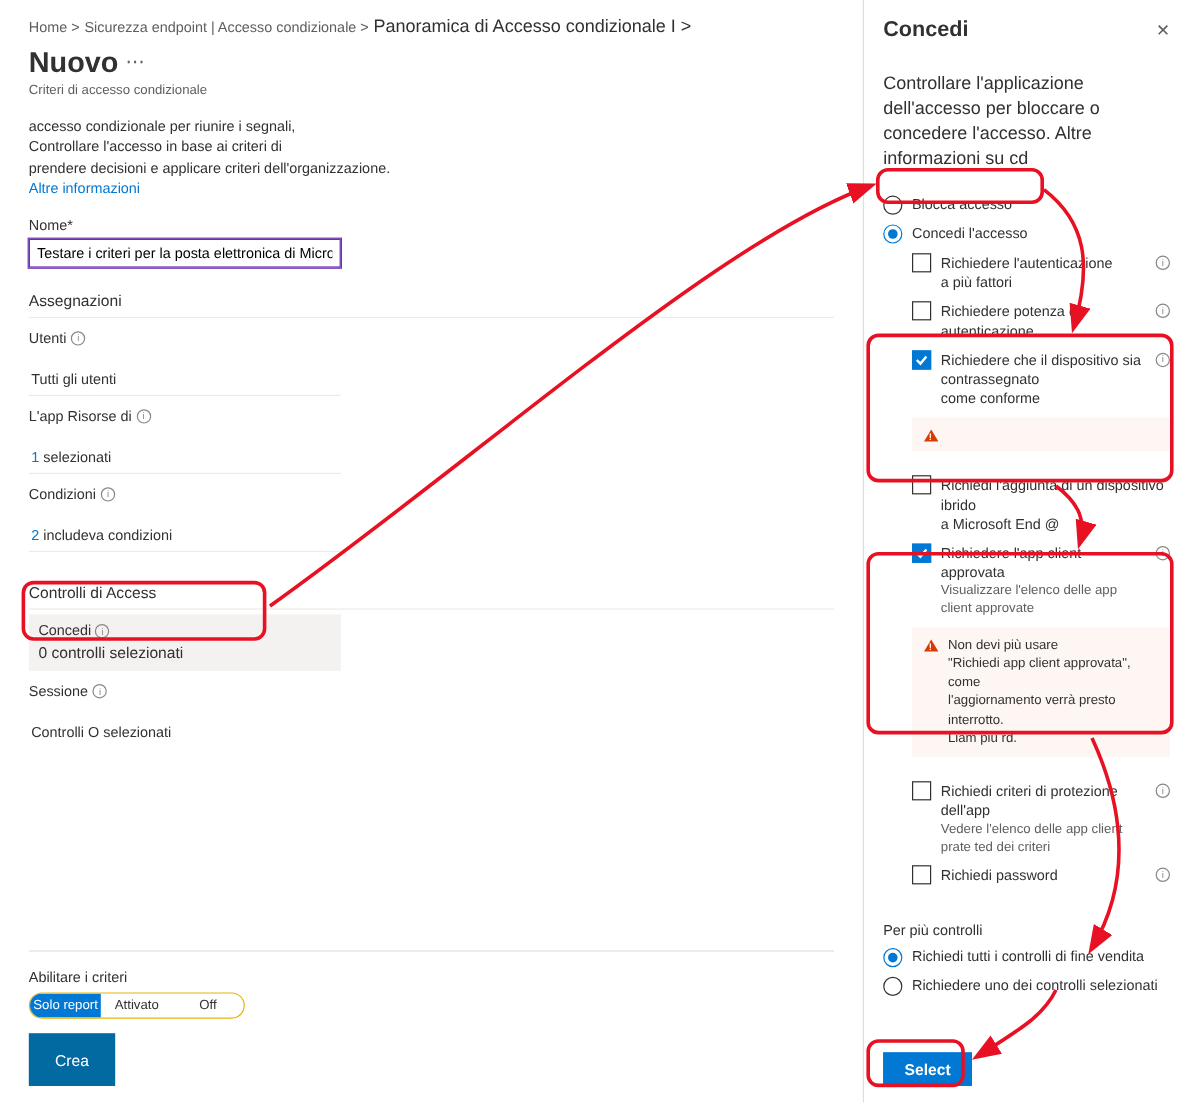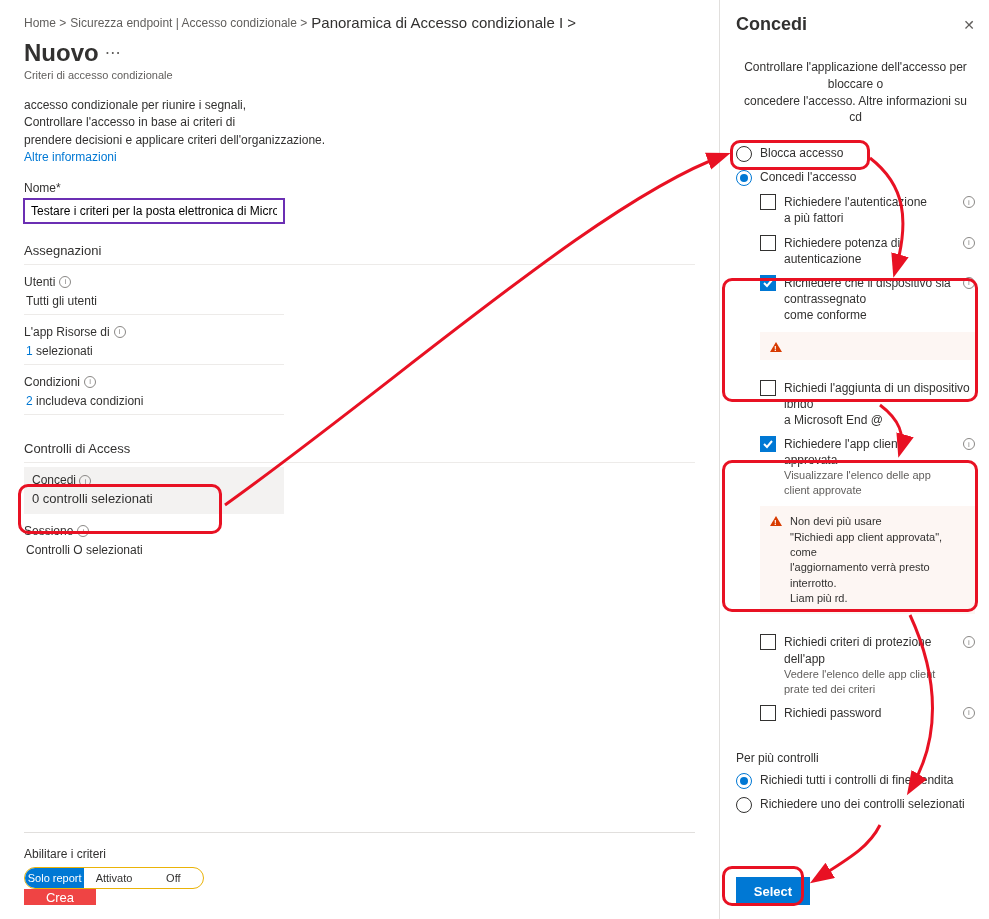--- a/index.html
+++ b/index.html
@@ -15,38 +15,38 @@
   .dots { color: #605e5c; font-size: 16px; line-height: 0; }
   .subtitle { font-size: 11px; color: #605e5c; margin-bottom: 16px; }
   .intro { font-size: 12px; color: #323130; line-height: 1.45; max-width: 360px; }
   .link { color: #0078d4; }
   .field-label { font-size: 12px; margin-top: 14px; }
   .name-input { margin-top: 4px; width: 260px; height: 24px; border: 1px solid #8a8886; padding: 2px 6px; font-size: 12px; font-family: inherit; }
   .name-input.outlined { outline: 1px solid #6b2fb3; outline-offset: 0; border-color: #6b2fb3; }
   .section-title { font-size: 13px; font-weight: 400; color: #323130; margin-top: 20px; border-bottom: 1px solid #edebe9; padding-bottom: 6px; }
   .row { margin-top: 10px; }
   .row .row-label { font-size: 12px; display: flex; align-items: center; gap: 4px; }
-  .row .row-value { font-size: 12px; color: #323130; margin-top: 5px; border-bottom: 1px solid #edebe9; padding: 0 0 6px 2px; width: 260px; }
+  .row .row-value { font-size: 12px; color: #323130; margin-top: 20px; border-bottom: 1px solid #edebe9; padding: 0 0 6px 2px; width: 260px; }
   .row .row-value .count { color: #0078d4; }
   .info-icon { width: 12px; height: 12px; border: 1px solid #8a8886; border-radius: 50%; display: inline-flex; align-items: center; justify-content: center; font-size: 8px; color: #8a8886; }
   .selected-block { background: #f3f2f1; padding: 6px 8px 8px 8px; width: 260px; margin-top: 4px; }
   .selected-block .row-label { font-size: 12px; }
   .selected-block .row-value { border: none; margin-top: 4px; padding: 0; }
   
   .main-footer { margin-top: auto; border-top: 1px solid #e1dfdd; padding-top: 14px; }
   .enable-label { font-size: 12px; margin-bottom: 6px; }
   .segmented { display: flex; width: 180px; height: 22px; border: 1px solid #eab308; border-radius: 11px; overflow: hidden; font-size: 11px; }
   .segmented div { flex: 1; display: flex; align-items: center; justify-content: center; }
   .segmented .seg-on { background: #0078d4; color: #fff; }
-  .create-btn { width: 72px; height: 16px; background: #ef4444; color: #fff; border: none; font-size: 13px; }
+  .create-btn { margin-top: 12px; width: 72px; height: 44px; background: #0369a1; color: #fff; border: none; font-size: 13px; }
   
   .panel-header { display: flex; justify-content: space-between; align-items: center; margin-bottom: 24px; }
   .panel-title { font-size: 18px; font-weight: 600; }
   .close-x { font-size: 14px; color: #605e5c; cursor: pointer; }
-  .panel-intro { font-size: 12px; line-height: 1.4; margin-bottom: 12px; text-align: center; }
+  .panel-intro { font-size: 15px; line-height: 1.4; margin-bottom: 12px; }
   .radio-row, .check-row { display: flex; align-items: flex-start; gap: 8px; margin-top: 8px; font-size: 12px; }
   .radio { width: 16px; height: 16px; border: 1px solid #323130; border-radius: 50%; flex-shrink: 0; display: flex; align-items: center; justify-content: center; }
   .radio.sel { border-color: #0078d4; }
   .radio.sel::after { content:""; width: 8px; height: 8px; background: #0078d4; border-radius: 50%; }
   .checkbox { width: 16px; height: 16px; border: 1px solid #323130; flex-shrink: 0; display: flex; align-items: center; justify-content: center; }
   .checkbox.checked { background: #0078d4; border-color: #0078d4; }
   .checkbox.checked svg { display: block; }
   .checkbox svg { display: none; }
   .indent { margin-left: 24px; }
   .check-text { flex: 1; line-height: 1.35; }

